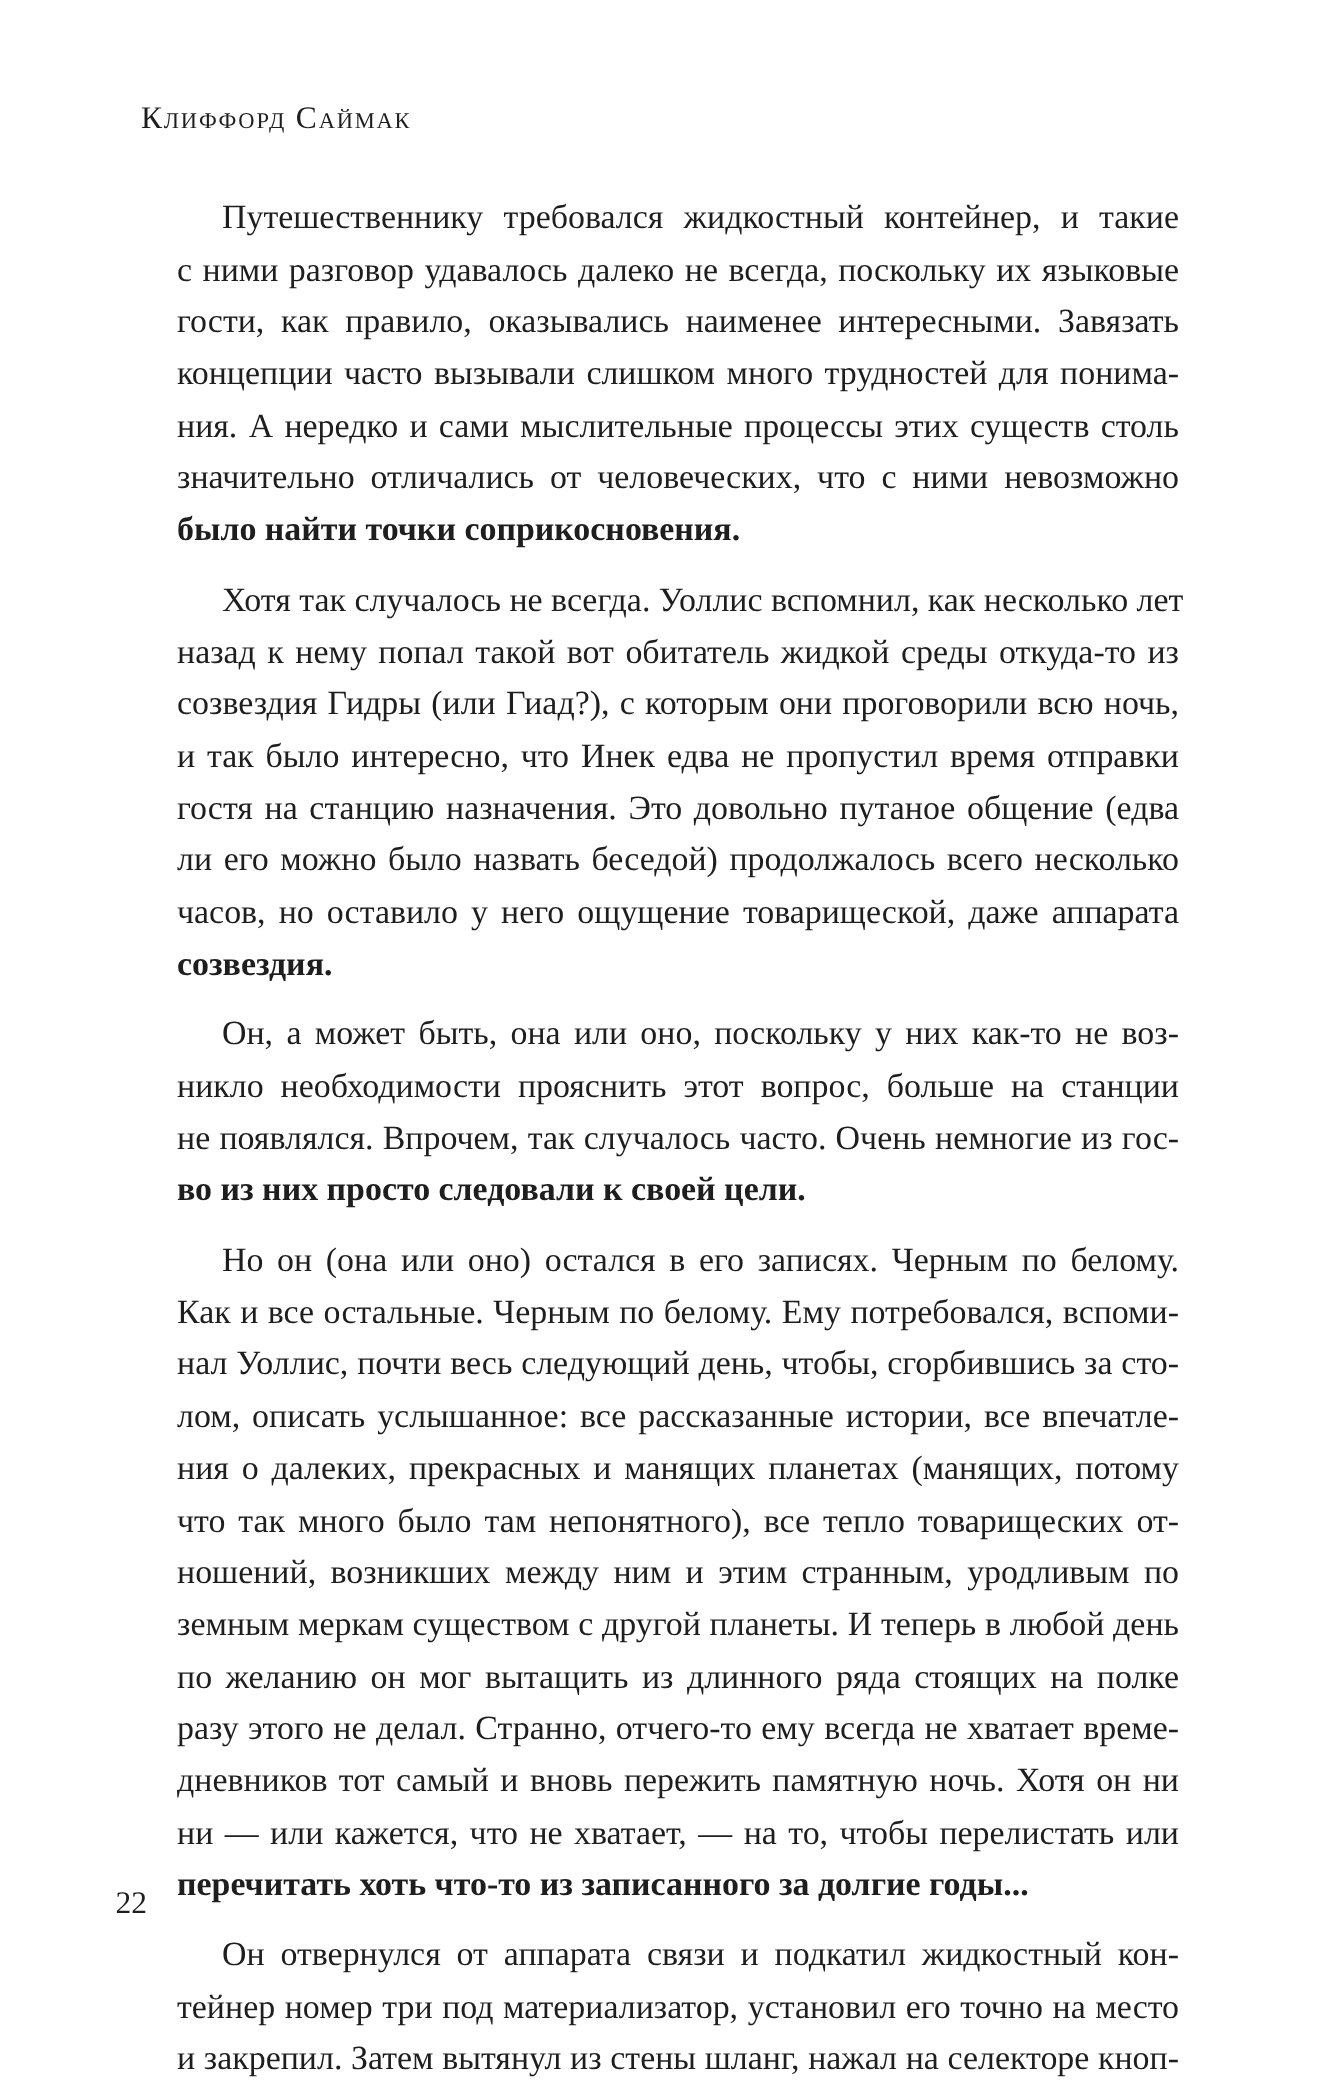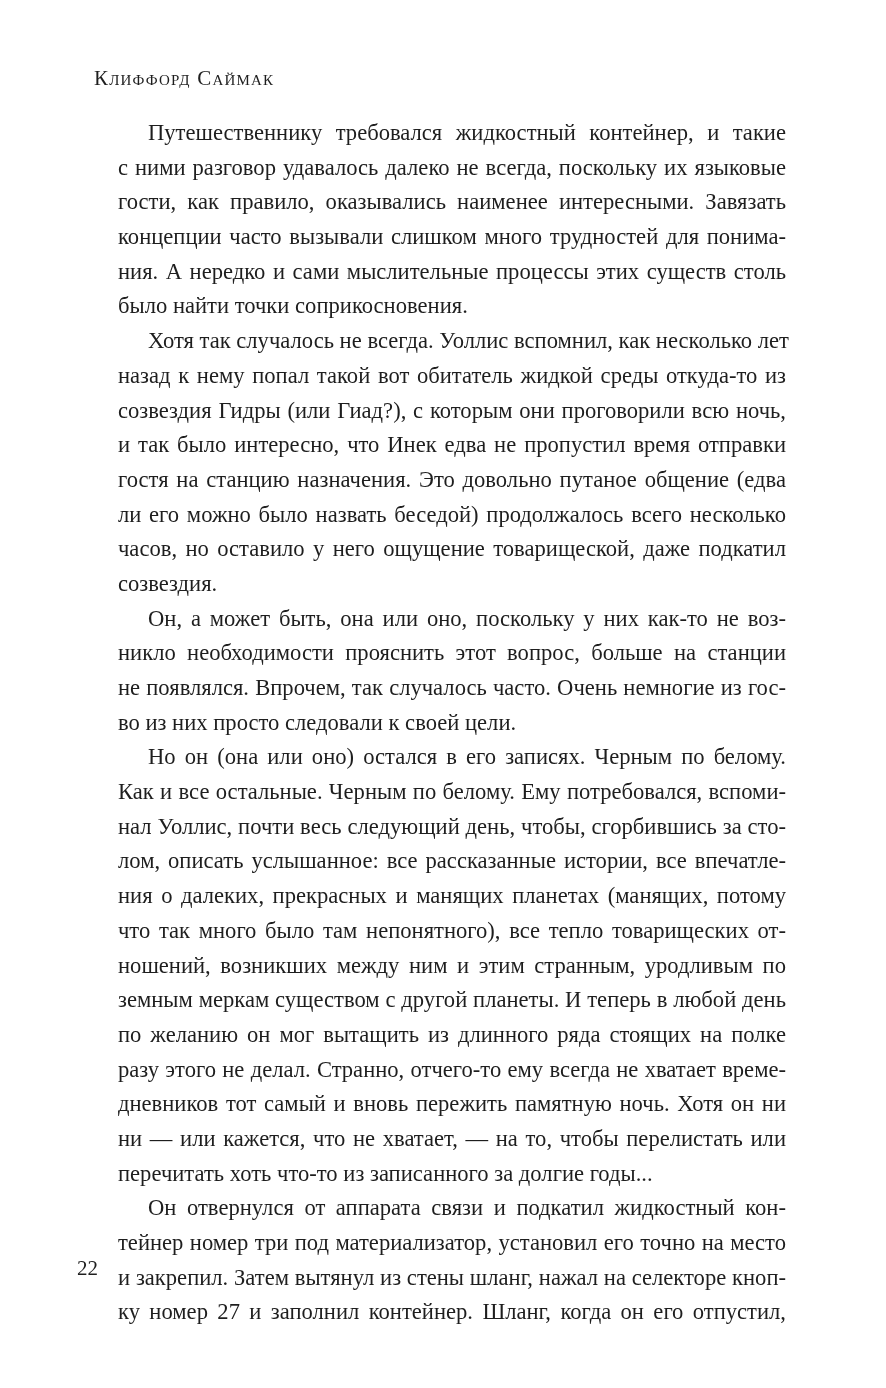--- a/index.html
+++ b/index.html
@@ -9,50 +9,51 @@
     font-family: "Liberation Serif", "DejaVu Serif", serif;
     font-size: 21px; letter-spacing: 1.2px; font-variant: small-caps;
     color: #1e1e1e; white-space: nowrap;
   }
   .body-text {
     position: absolute; left: 118px; top: 116px; width: 668px;
     font-family: "Liberation Serif", "DejaVu Serif", serif;
     font-size: 22.6px; line-height: 34.7px; color: #1e1e1e;
   }
   .line { display: block; height: 34.7px; white-space: nowrap; text-align: justify; text-align-last: justify; }
-  .line.indent { padding-left: 30px; }
-  .line.last { text-align-last: left; }
+  .line.indent { padding-left: 30px; margin-top: 12px; }
+  .line.last { text-align-last: left; font-weight: bold; }
   .page-number {
     position: absolute; left: 77px; top: 1256px;
     font-family: "Liberation Serif", "DejaVu Serif", serif;
     font-size: 21px; color: #1e1e1e;
   }
 </style>
 </head>
 <body>
 
 <div class="running-head">Клиффорд Саймак</div>
 
 <div class="body-text" id="body-text">
     <div>
       <span class="line indent">Путешественнику требовался жидкостный контейнер, и такие</span>
       <span class="line">с ними разговор удавалось далеко не всегда, поскольку их языковые</span>
       <span class="line">гости, как правило, оказывались наименее интересными. Завязать</span>
       <span class="line">концепции часто вызывали слишком много трудностей для понима-</span>
       <span class="line">ния. А нередко и сами мыслительные процессы этих существ столь</span>
+      <span class="line">значительно отличались от человеческих, что с ними невозможно</span>
       <span class="line last">было найти точки соприкосновения.</span>
     </div>
     <div>
       <span class="line indent">Хотя так случалось не всегда. Уоллис вспомнил, как несколько лет</span>
       <span class="line">назад к нему попал такой вот обитатель жидкой среды откуда-то из</span>
       <span class="line">созвездия Гидры (или Гиад?), с которым они проговорили всю ночь,</span>
       <span class="line">и так было интересно, что Инек едва не пропустил время отправки</span>
       <span class="line">гостя на станцию назначения. Это довольно путаное общение (едва</span>
       <span class="line">ли его можно было назвать беседой) продолжалось всего несколько</span>
-      <span class="line">часов, но оставило у него ощущение товарищеской, даже подкатил</span>
+      <span class="line">часов, но оставило у него ощущение товарищеской, даже аппарата</span>
       <span class="line last">созвездия.</span>
     </div>
     <div>
       <span class="line indent">Он, а может быть, она или оно, поскольку у них как-то не воз-</span>
       <span class="line">никло необходимости прояснить этот вопрос, больше на станции</span>
       <span class="line">не появлялся. Впрочем, так случалось часто. Очень немногие из гос-</span>
       <span class="line last">во из них просто следовали к своей цели.</span>
     </div>
     <div>
       <span class="line indent">Но он (она или оно) остался в его записях. Черным по белому.</span>

